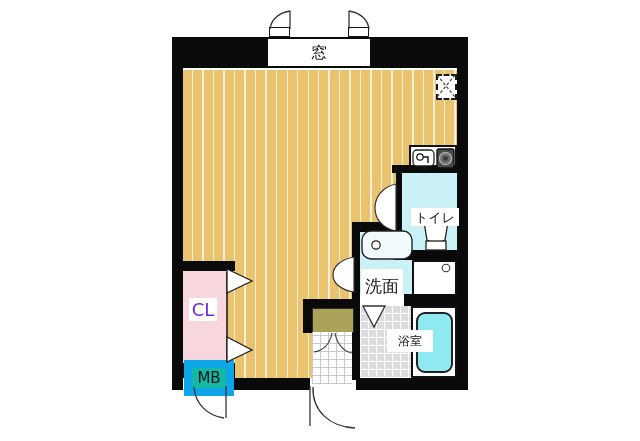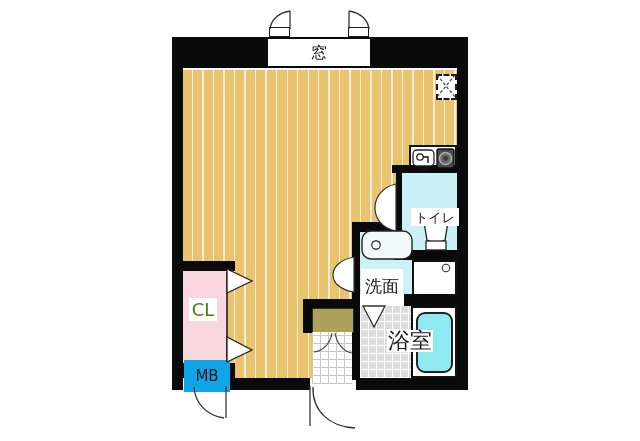--- a/index.html
+++ b/index.html
@@ -23,21 +23,21 @@
      #fff;}
   .lbl{position:absolute;background:#fff;display:flex;align-items:center;justify-content:center;
        line-height:1;white-space:nowrap;}
   .winbox{position:absolute;background:#fff;border:2px solid #0a0a0a;display:flex;
           align-items:center;justify-content:center;}
   .panbox{position:absolute;background:#fff;border:2px solid #111;}
   .counter{position:absolute;background:#fff;border:2px solid #111;}
   .tub-outer{position:absolute;background:#fff;border:2px solid #111;}
   .tub-inner{position:absolute;background:var(--bathtub_cyan,#8fe9f0);border:2px solid #222;border-radius:9px;}
   .ps{position:absolute;background:#fff;border:2px dashed #1a1a1a;}
-  .mb{position:absolute;background:#0ea5e9;border:6px solid #0ea5e9;display:flex;
+  .mb{position:absolute;background:#14b8a6;border:8px solid #0ea5e9;display:flex;
       align-items:center;justify-content:center;}
   .sill{position:absolute;background:#fff;border:1.5px solid #1a1a1a;}
   svg{position:absolute;left:0;top:0;}
 </style>
 </head>
 <body>
 
 <div id="canvas">
 
   <div class="floor" style="left:183px;top:70px;width:274px;height:308px;"></div>
@@ -152,16 +152,16 @@
     </g>
 
     <g fill="none" stroke="#333" stroke-width="1.3">
       <path d="M226,386 L226,418"></path>
       <path d="M194,387 C195,404 208,416 224,418"></path>
     </g>
   </svg>
 
   <div class="lbl" style="left:411px;top:208px;width:48px;height:18px;font-size:13px;">トイレ</div>
   <div class="lbl" style="left:361px;top:269px;width:42px;height:34px;font-size:17px;">洗面</div>
-  <div class="lbl" style="left:387px;top:330px;width:46px;height:22px;font-size:22px;">浴室</div>
-  <div class="lbl" style="left:189px;top:298px;width:28px;height:23px;font-size:18px;color:#4d7c0f;">CL</div>
+  <div class="lbl" style="left:387px;top:330px;width:46px;height:22px;font-size:12px;">浴室</div>
+  <div class="lbl" style="left:189px;top:298px;width:28px;height:23px;font-size:18px;color:#6d28d9;">CL</div>
 
 </div>
 
 </body></html>

